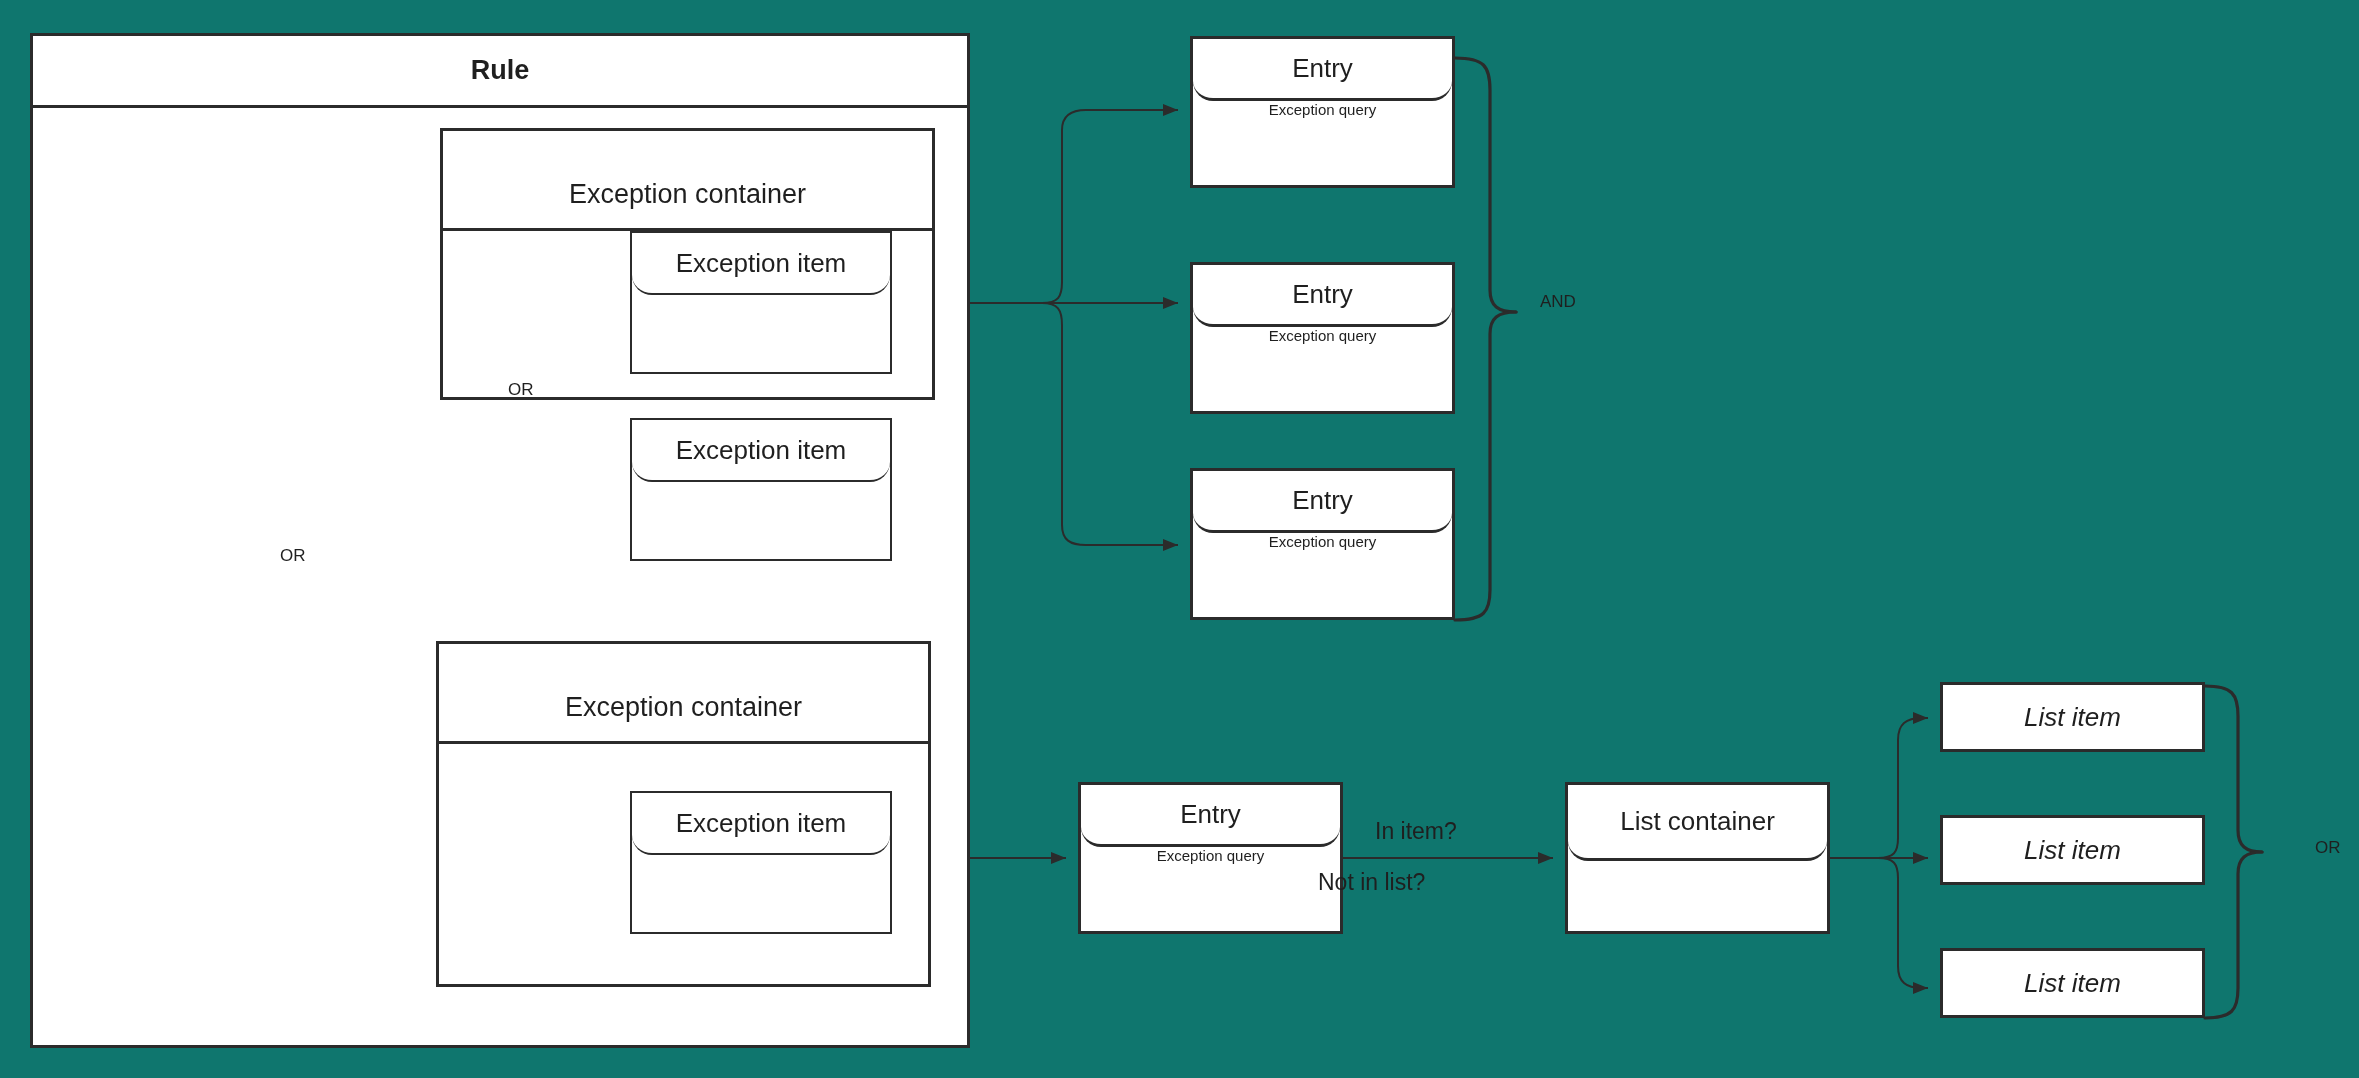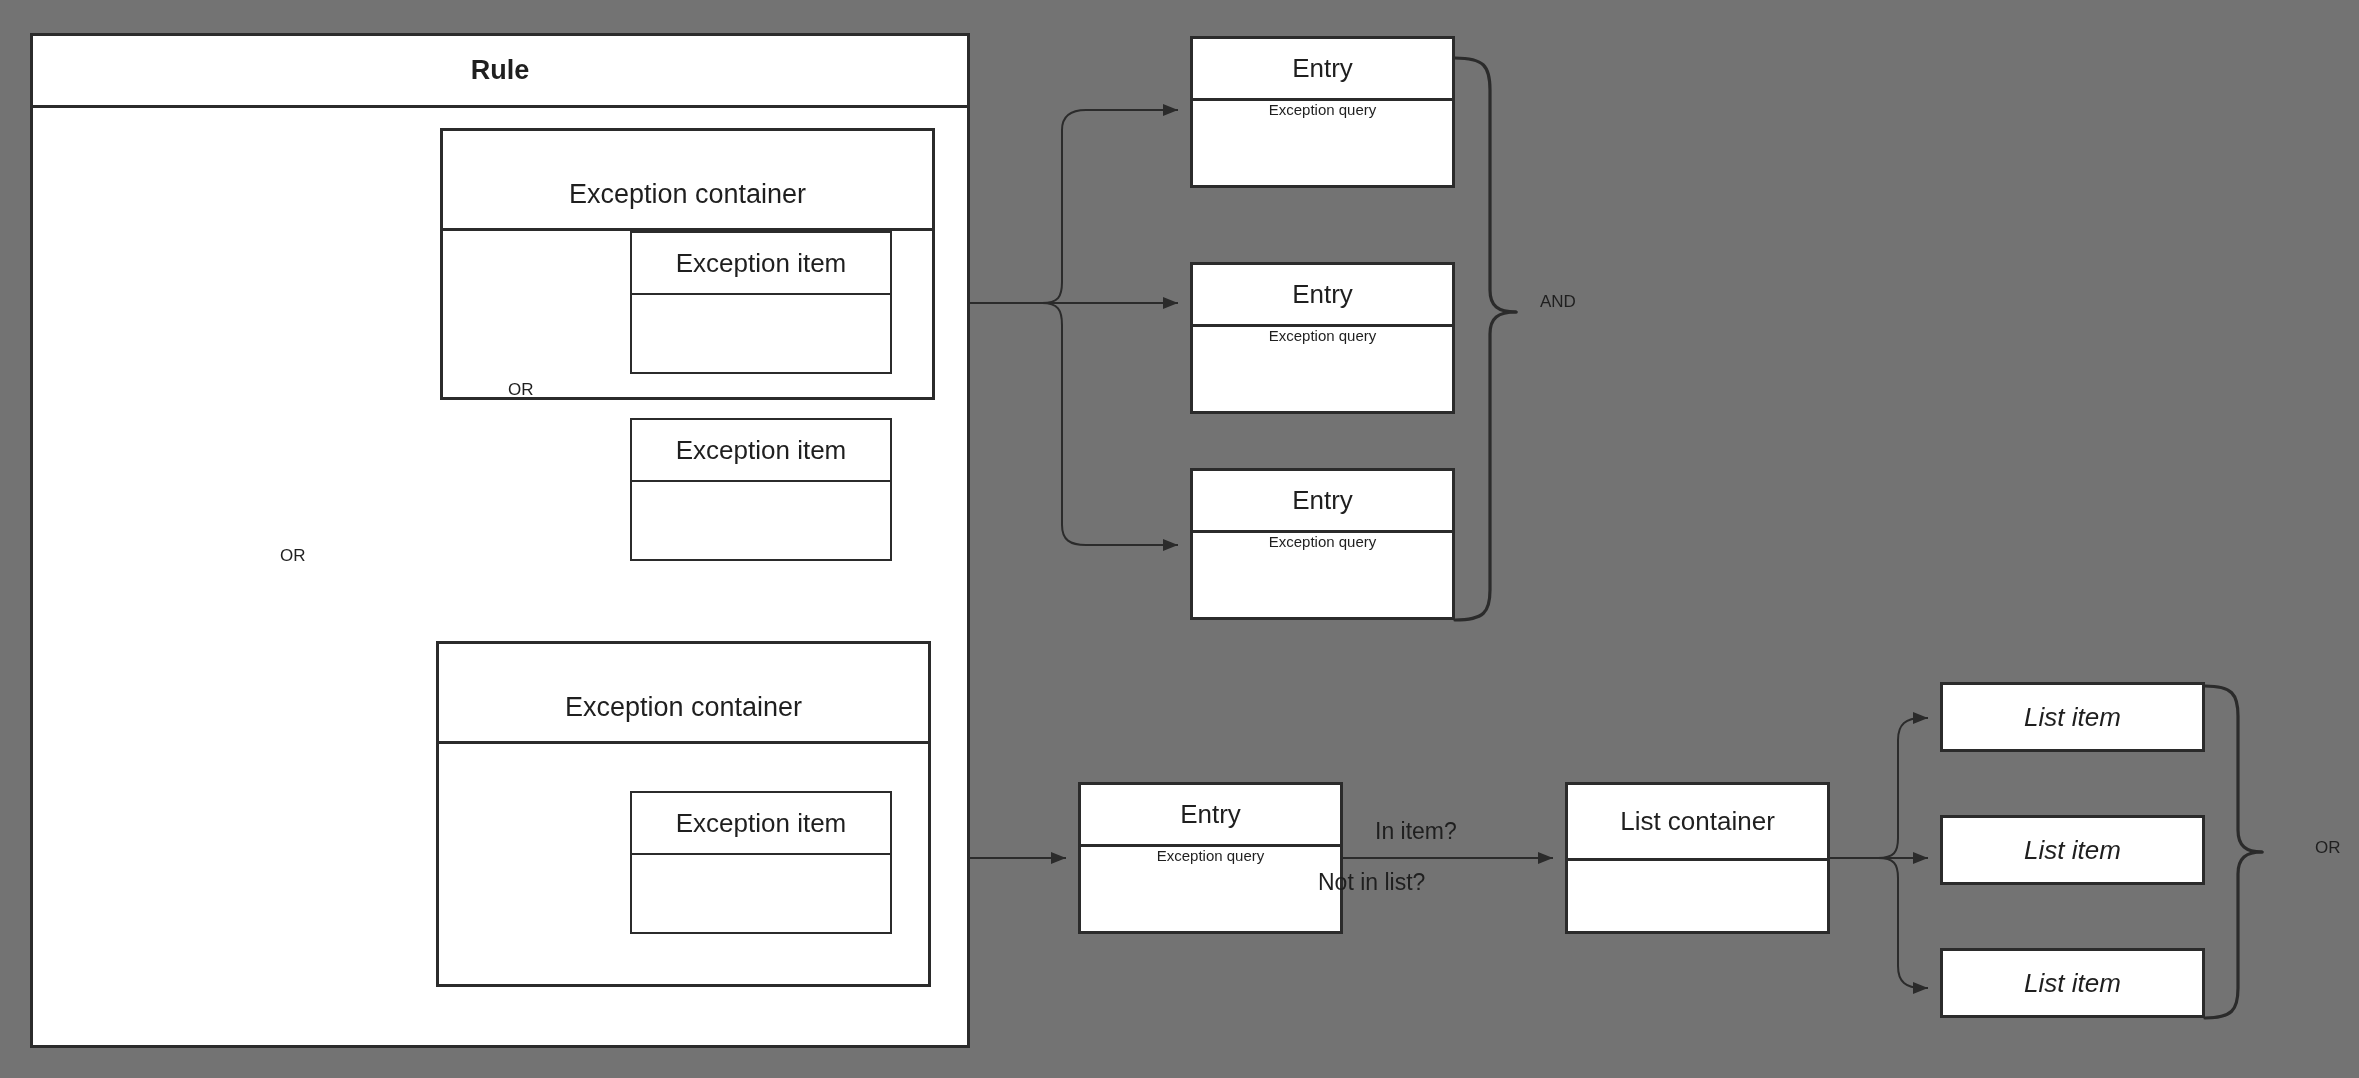--- a/index.html
+++ b/index.html
@@ -1,29 +1,29 @@
 <!DOCTYPE html>
 <html><head>
 <meta charset="utf-8">
 <style>
   html,body{margin:0;padding:0;background:#ffffff;}
   body{width:2359px;height:1078px;font-family:"Liberation Sans",sans-serif;color:#1f1f1f;}
-  #stage{position:relative;width:2359px;height:1078px;overflow:hidden;background:#737373;}
+  #stage{position:relative;width:2359px;height:1078px;overflow:hidden;background:#0f766e;}
   svg#wires{position:absolute;left:0;top:0;width:2359px;height:1078px;pointer-events:none;}
 
   .box{position:absolute;box-sizing:border-box;background:#ffffff;border:3px solid #2b2b2b;}
   .box .hdr{box-sizing:border-box;width:100%;display:flex;align-items:center;justify-content:center;
             border-bottom:3px solid #2b2b2b;}
   .box .body{box-sizing:border-box;width:100%;display:flex;align-items:center;justify-content:center;}
   .thin{border-width:2px;}
   .thin .hdr{border-bottom-width:2px;}
 
   .t-rule{font-size:27px;font-weight:bold;}
   .t-lg{font-size:27px;margin-top:29px;}
-  .t-md{font-size:26px;}
+  .t-md{font-size:26px;border-radius:20px;}
   .t-sm{font-size:15px;}
   .t-op{position:absolute;font-size:17px;white-space:nowrap;}
   .t-edge{position:absolute;font-size:23px;white-space:nowrap;}
 
   
   #rule{left:30px;top:33px;width:940px;height:1015px;}
   #rule>.hdr{height:72px;}
   #rule>.body{height:auto;}
 
   

